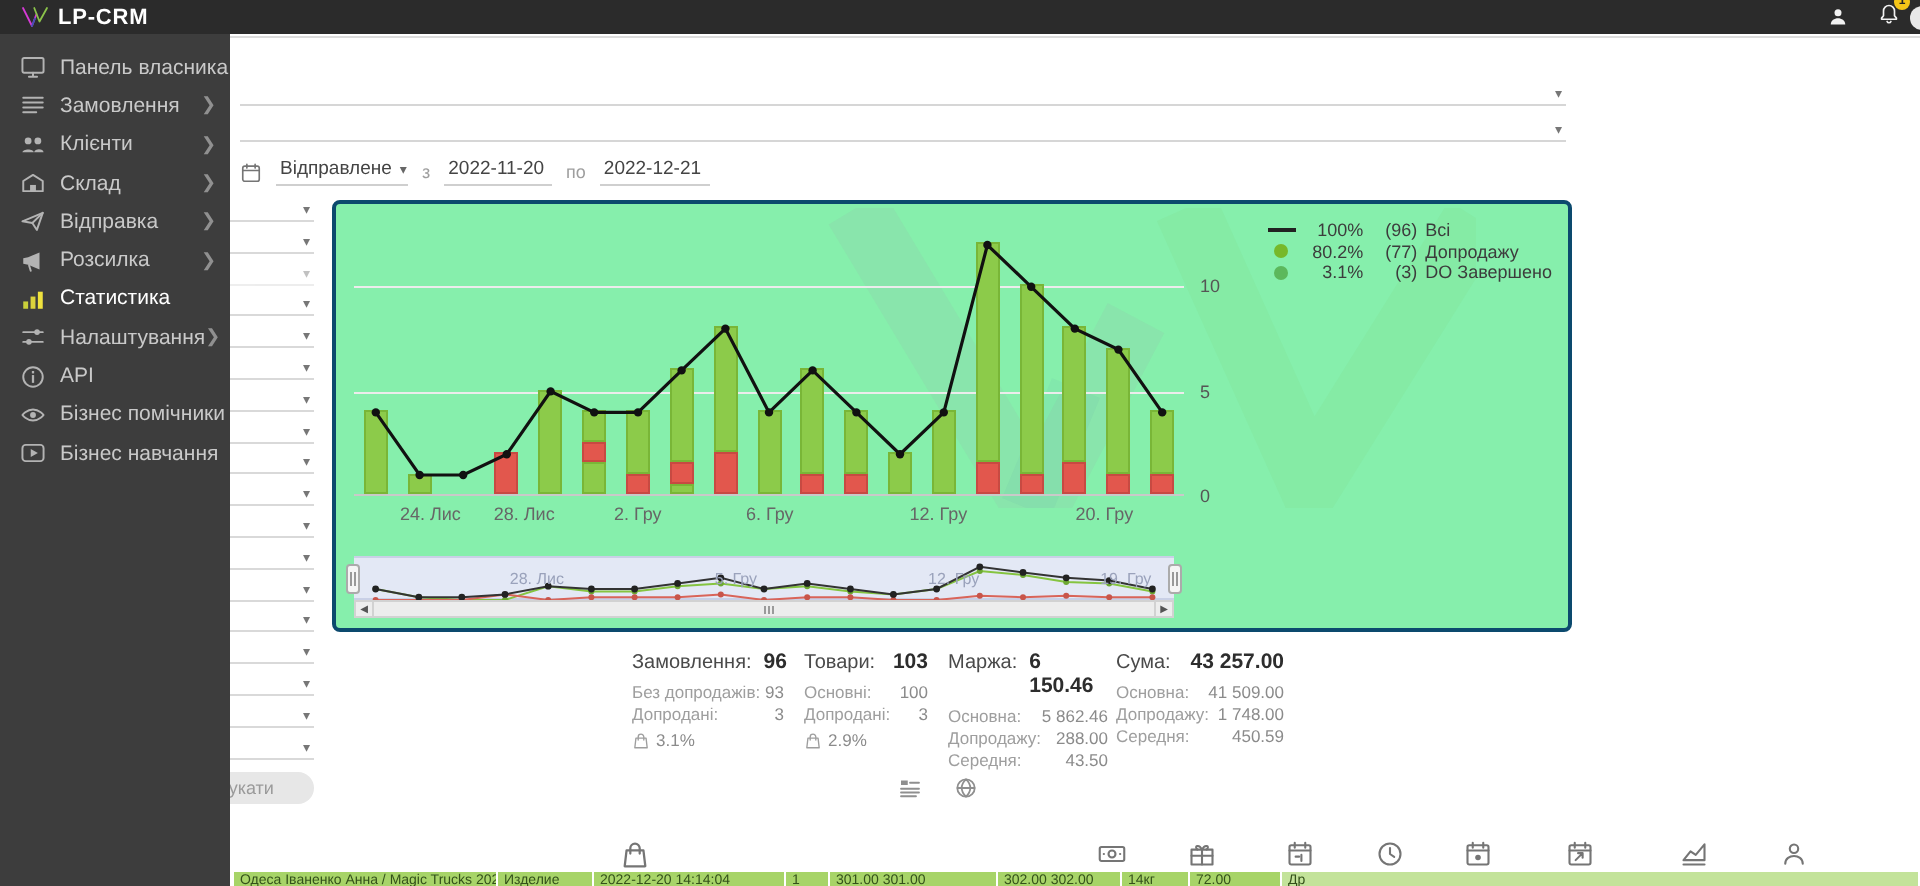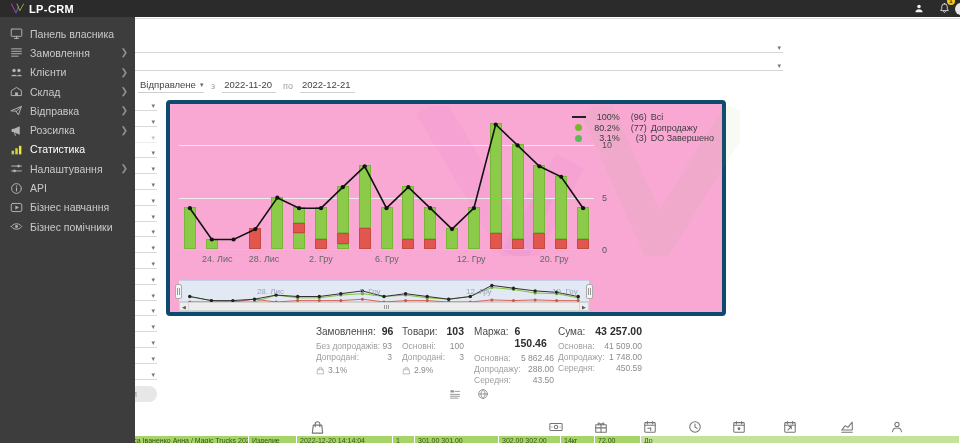--- a/index.html
+++ b/index.html
@@ -8,37 +8,37 @@
 .icn svg{width:100%;height:100%;display:block}
 .icn svg [stroke]{stroke-width:1.2;stroke-linecap:round;stroke-linejoin:round}
 
 .topbar{position:absolute;top:0;left:0;right:0;height:17px;background:#2b2b2b;display:flex;align-items:center;padding:0 10px;z-index:30}
 .logo{display:flex;align-items:center;gap:4px;color:#fff;font-weight:bold;font-size:11px;letter-spacing:.4px}
 .topbar-right{margin-left:auto;display:flex;align-items:center;gap:15px;color:#f2f2f2}
 .bell-wrap{position:relative}
 .badge{position:absolute;top:-3px;right:-5px;background:#f5c518;color:#222;font-size:6px;min-width:8px;height:8px;border-radius:50%;display:flex;align-items:center;justify-content:center;font-weight:bold}
 .edge-circle{position:absolute;right:-7px;top:3px;width:12px;height:12px;border-radius:50%;background:#e8e8e8}
 
-.sidebar{position:absolute;top:17px;left:0;width:135px;bottom:0;background:#3d3d3d;z-index:20;padding-top:7px}
+.sidebar{position:absolute;top:17px;left:0;width:115px;bottom:0;background:#3d3d3d;z-index:20;padding-top:7px}
 .side-item{display:flex;align-items:center;height:19.3px;padding:0 7px 0 10px;color:#c9c9c9;font-size:10.5px;cursor:pointer;white-space:nowrap;overflow:hidden}
 .side-item .icn{color:#b3b3b3;margin-right:7px;flex:none}
 .side-item.active{color:#fff}
 .side-chev{margin-left:auto;color:#909090;font-size:9px;line-height:1}
 .content-line{position:absolute;left:115px;right:0;top:18px;height:1px;background:#dcdcdc}
 
 .sel{position:absolute;border-bottom:1px solid #d6d6d6;height:15px}
 .car{position:absolute;right:2px;bottom:1px;font-size:7px;color:#777;line-height:1}
 .mini-sel{position:absolute;left:100px;width:57px;height:14px;border-bottom:1px solid #d9d9d9}
 
 .filter-row{position:absolute;left:120px;top:77px;height:16px;display:flex;align-items:flex-end;gap:7px;font-size:9.5px;color:#444}
 .f-field{border-bottom:1px solid #cfcfcf;padding:0 4px 2px 2px;display:flex;align-items:center;gap:4px;white-space:nowrap}
 .f-label{color:#9e9e9e;font-size:9px;padding-bottom:2px}
 .search-btn{position:absolute;left:86px;top:386px;width:71px;height:16px;border-radius:9px;background:#e7e7e7;color:#9a9a9a;font-size:9px;display:flex;align-items:center;justify-content:center;border:none;cursor:pointer}
 
-.card{position:absolute;left:166px;top:100px;width:560px;height:216px;background:#f9a8d4;border:4px solid #0c4a6e;border-radius:4px}
+.card{position:absolute;left:166px;top:100px;width:620px;height:216px;background:#86efac;border:2px solid #0c4a6e;border-radius:4px}
 .plot{position:absolute;left:9px;top:10px;width:415px;height:136px;border-bottom:1px solid #c9c9c9}
 .gridline{position:absolute;left:0;right:0;height:1px;background:#ececec}
 .bar{position:absolute;bottom:0;width:12px;display:flex;flex-direction:column-reverse}
 .seg{width:100%}
 .seg.g{background:#8ccb4a;border:1px solid #79b637}
 .seg.r{background:#e2574d;border:1px solid #c74a42}
 .line-svg{position:absolute;left:0;top:0;pointer-events:none}
 .ylab{position:absolute;font-size:9px;color:#555}
 .xlab{position:absolute;top:150px;font-size:9px;color:#666;transform:translateX(-50%);white-space:nowrap}
 .legend{position:absolute;right:8px;top:8px;font-size:9px;color:#3c3c3c}
@@ -196,34 +196,34 @@
           <circle cx="8" cy="8" r="6" fill="none" stroke="currentColor"></circle>
           <rect x="7.3" y="4.3" width="1.4" height="1.5" fill="currentColor"></rect>
           <rect x="7.3" y="6.8" width="1.4" height="4.8" fill="currentColor"></rect>
         </svg>
       </span>
       <span>API</span>
     </div>
     <div class="side-item">
       <span class="icn" style="width:13px;height:13px;">
         <svg viewBox="0 0 16 16">
+          <path d="M1.5 8S4 4.6 8 4.6 14.5 8 14.5 8 12 11.4 8 11.4 1.5 8 1.5 8z" fill="none" stroke="currentColor"></path>
+          <circle cx="8" cy="8" r="1.8" fill="currentColor"></circle>
+        </svg>
+      </span>
+      <span>Бізнес помічники</span>
+    </div>
+    <div class="side-item">
+      <span class="icn" style="width:13px;height:13px;">
+        <svg viewBox="0 0 16 16">
           <rect x="1.5" y="3" width="13" height="10" rx="2" fill="none" stroke="currentColor"></rect>
           <path d="M6.6 5.6v4.8L11 8z" fill="currentColor"></path>
         </svg>
       </span>
       <span>Бізнес навчання</span>
-    </div>
-    <div class="side-item">
-      <span class="icn" style="width:13px;height:13px;">
-        <svg viewBox="0 0 16 16">
-          <path d="M1.5 8S4 4.6 8 4.6 14.5 8 14.5 8 12 11.4 8 11.4 1.5 8 1.5 8z" fill="none" stroke="currentColor"></path>
-          <circle cx="8" cy="8" r="1.8" fill="currentColor"></circle>
-        </svg>
-      </span>
-      <span>Бізнес помічники</span>
     </div>
   </aside>
 
 <div class="sel" style="left:120px;top:38px;width:663px">
     <span class="car">▾</span>
   </div>
 <div class="sel" style="left:120px;top:56px;width:663px">
     <span class="car">▾</span>
   </div>
 

